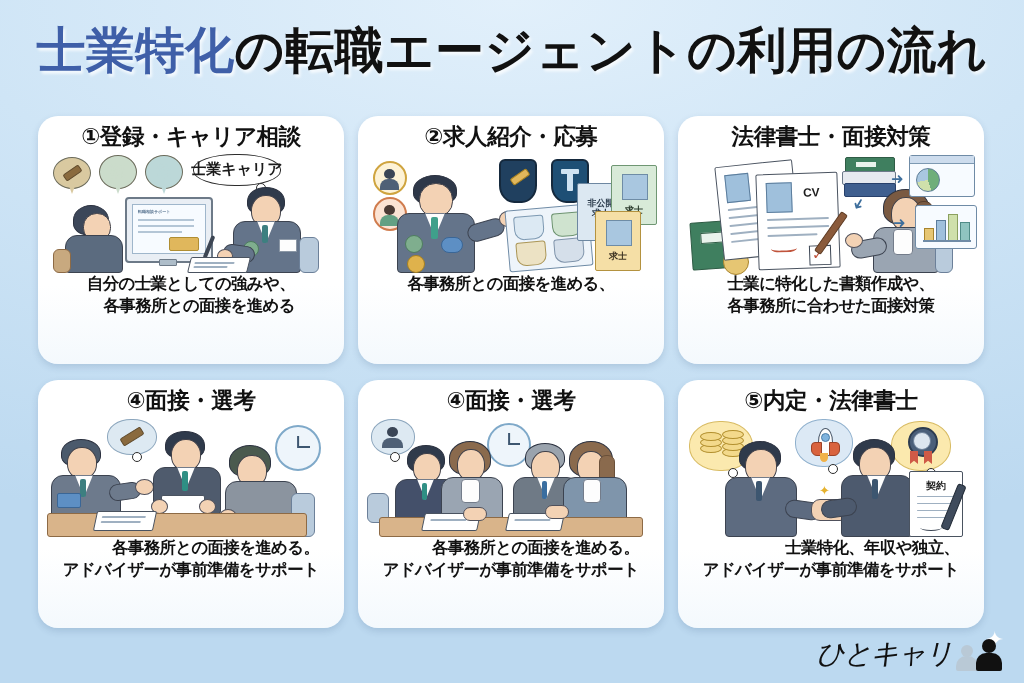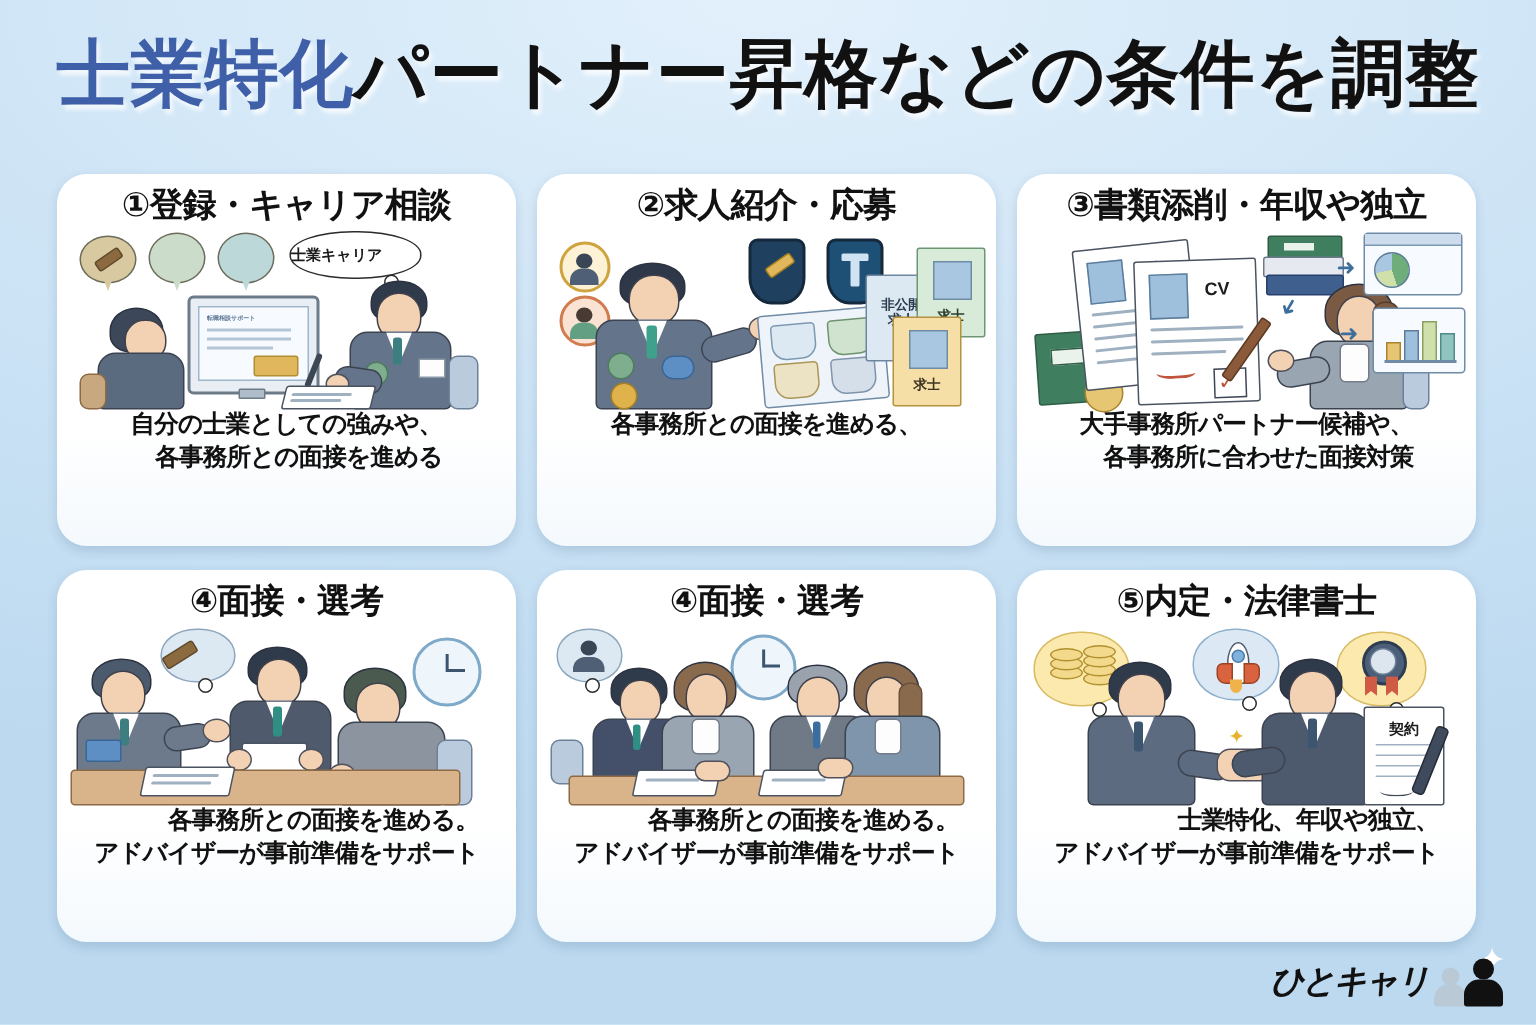--- a/index.html
+++ b/index.html
@@ -60,21 +60,21 @@
     text-align:center;
   }
   .bub:after{
     content:"";position:absolute;bottom:-6px;left:50%;margin-left:-3.5px;
     width:0;height:0;border-left:3.5px solid transparent;
     border-right:3.5px solid transparent;border-top:8px solid currentColor;
   }
   .oval-bub{
     position:absolute;border-radius:48%;background:#fff;
     border:1.8px solid #2c2c2c;display:flex;align-items:center;
-    justify-content:flex-start;font-size:10px;font-weight:700;color:#1b1b1b;
+    justify-content:center;font-size:15px;font-weight:700;color:#1b1b1b;
     white-space:nowrap;
   }
   .oval-bub:after{
     content:"";position:absolute;right:14px;bottom:-8px;width:8px;height:8px;
     background:#fff;border:1.8px solid #2c2c2c;border-radius:50%;
   }
   
   .head{position:absolute;border-radius:48% 48% 45% 45%;background:#f3d2b4;border:1.5px solid #40414a;}
   .hair{position:absolute;border-radius:50% 50% 38% 38%;border:1.5px solid #2c3240;}
   .body{position:absolute;border-radius:12px 12px 4px 4px;border:1.5px solid #3c4350;}
@@ -96,38 +96,38 @@
   .avatar{position:absolute;border-radius:50%;border:2px solid #cfa43f;background:#fdf2d6;}
   .arrow{position:absolute;color:#3d6e9c;font-size:15px;font-weight:700;line-height:1;}
   .panel{position:absolute;background:#f7fbff;border:1.6px solid #6f8ba6;border-radius:3px;}
   .coin{position:absolute;border-radius:50%;background:#f3d98b;border:1.3px solid #b3902f;}
   
   .logo{
     position:absolute;right:18px;bottom:12px;display:flex;align-items:center;
     gap:4px;
   }
   .logo-text{
-    font-size:22px;font-weight:700;font-style:italic;color:#111;
+    font-size:28px;font-weight:400;font-style:italic;color:#111;
     letter-spacing:-1.5px;line-height:1;
   }
   .logo-people{position:relative;width:50px;height:34px;}
   .lp{position:absolute;bottom:0;}
   .lp .h{position:absolute;left:50%;transform:translateX(-50%);border-radius:50%;background:#111;}
   .lp .b{position:absolute;bottom:0;left:0;background:#111;border-radius:10px 10px 2px 2px;}
   .lp.grey .h,.lp.grey .b{background:#b9c9d6;}
   .spark{position:absolute;right:2px;top:-8px;color:#ffffff;font-size:22px;line-height:1;}
 </style>
 </head>
 <body>
 
 <div id="stage">
 
   <div class="title-wrap">
     <div class="title">
-      <span class="hl">士業特化</span><span>パートナー昇格などの条件を調整</span>
+      <span class="hl">士業特化</span><span>の転職エージェントの利用の流れ</span>
     </div>
   </div>
 
   <div class="grid">
 
     <div class="card">
       <div class="card-title">①登録・キャリア相談</div>
       <div class="scene">
 
         <div class="bub" style="left:6px;top:4px;width:36px;height:30px;background:#d9c9a0;color:#d9c9a0;">
@@ -233,21 +233,21 @@
           <span style="position:absolute;left:10px;top:8px;width:24px;height:24px;background:#a9c7e0;border:1.2px solid #6e8ca6;"></span>
           <span style="position:absolute;left:0;right:0;top:38px;text-align:center;font-size:9px;font-weight:700;color:#3d3322;">求士</span>
         </div>
       </div>
       <div class="card-cap">
         <span class="l">各事務所との面接を進める、</span>
       </div>
     </div>
 
     <div class="card">
-      <div class="card-title">③書類添削・年収や独立</div>
+      <div class="card-title">法律書士・面接対策</div>
       <div class="scene">
 
         <div class="book" style="left:4px;top:68px;width:48px;height:46px;background:#3f7f5f;transform:rotate(-4deg);">
           <span style="position:absolute;left:9px;top:10px;width:28px;height:9px;background:#e9f3ec;border:1px solid #2f5c45;"></span>
         </div>
         <div style="position:absolute;left:36px;top:96px;width:24px;height:24px;border-radius:50%;background:#e6c673;border:1.6px solid #a8842d;"></div>
 
         <div class="doc" style="left:32px;top:10px;width:76px;height:92px;transform:rotate(-6deg);">
           <span style="position:absolute;left:8px;top:8px;width:22px;height:26px;background:#9fc0dc;border:1.2px solid #5c7d9c;"></span>
           <span style="position:absolute;left:40px;top:10px;font-size:11px;font-weight:700;color:#1d1d1d;">CV</span>
@@ -297,21 +297,21 @@
           <span style="position:absolute;left:20px;bottom:6px;width:8px;height:20px;background:#9fc0dc;border:1px solid #5c7d9c;"></span>
           <span style="position:absolute;left:32px;bottom:6px;width:8px;height:26px;background:#cfe0ab;border:1px solid #8ba05e;"></span>
           <span style="position:absolute;left:44px;bottom:6px;width:8px;height:18px;background:#8fc4c0;border:1px solid #4f8b87;"></span>
           <span style="position:absolute;left:7px;bottom:6px;right:5px;height:1.4px;background:#6f8ba6;"></span>
         </div>
         <div class="arrow" style="left:204px;top:18px;">➜</div>
         <div class="arrow" style="left:166px;top:44px;transform:rotate(120deg);">➜</div>
         <div class="arrow" style="left:206px;top:62px;">➜</div>
       </div>
       <div class="card-cap">
-        <span class="l">大手事務所パートナー候補や、</span>
+        <span class="l">士業に特化した書類作成や、</span>
         <span class="l">各事務所に合わせた面接対策</span>
       </div>
     </div>
 
     <div class="card">
       <div class="card-title">④面接・選考</div>
       <div class="scene">
         <div class="oval-bub" style="left:60px;top:2px;width:48px;height:34px;background:#dde9f2;border-color:#8ca6bd;">
           <span style="display:block;width:22px;height:7px;background:#8a6a3e;border:1.2px solid #5f4a2c;border-radius:2px;transform:rotate(-32deg);"></span>
         </div>

